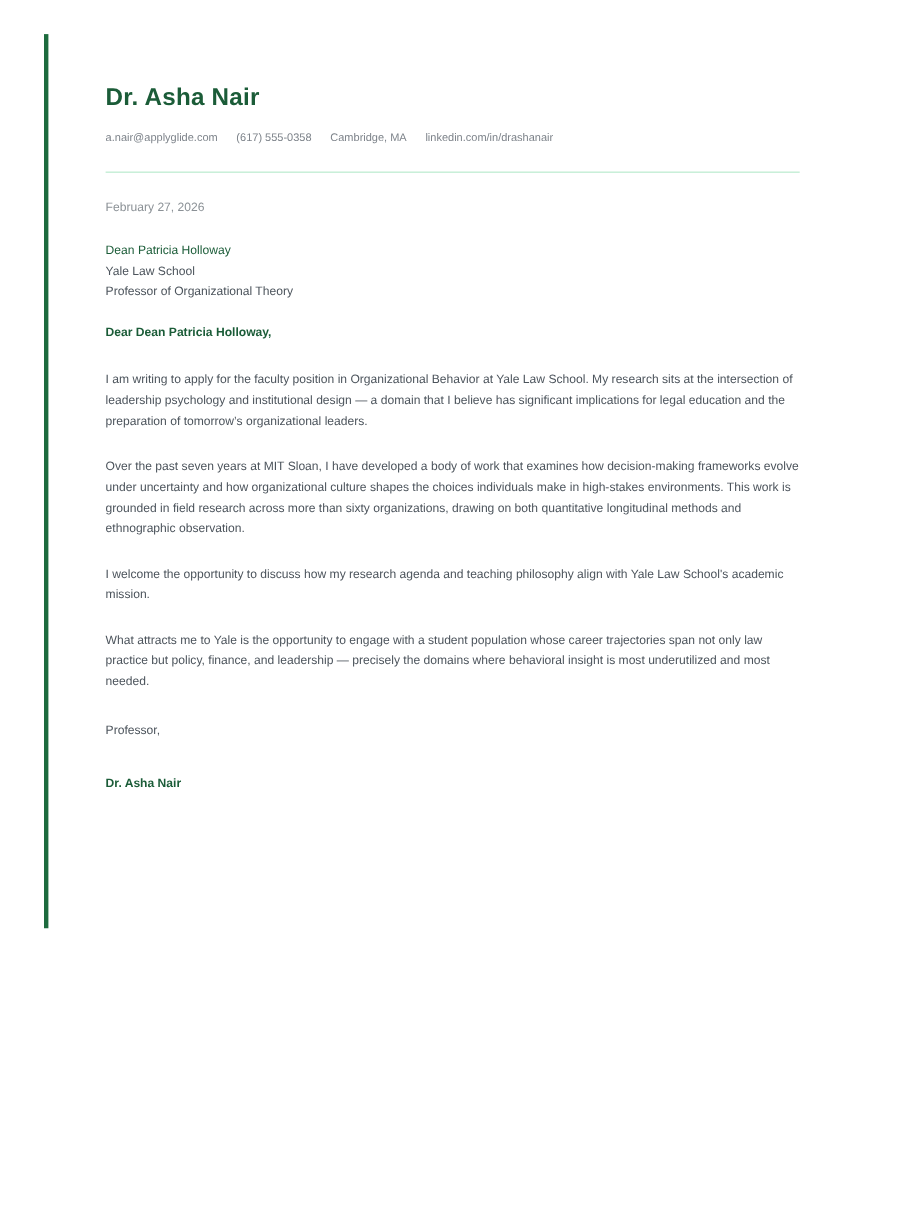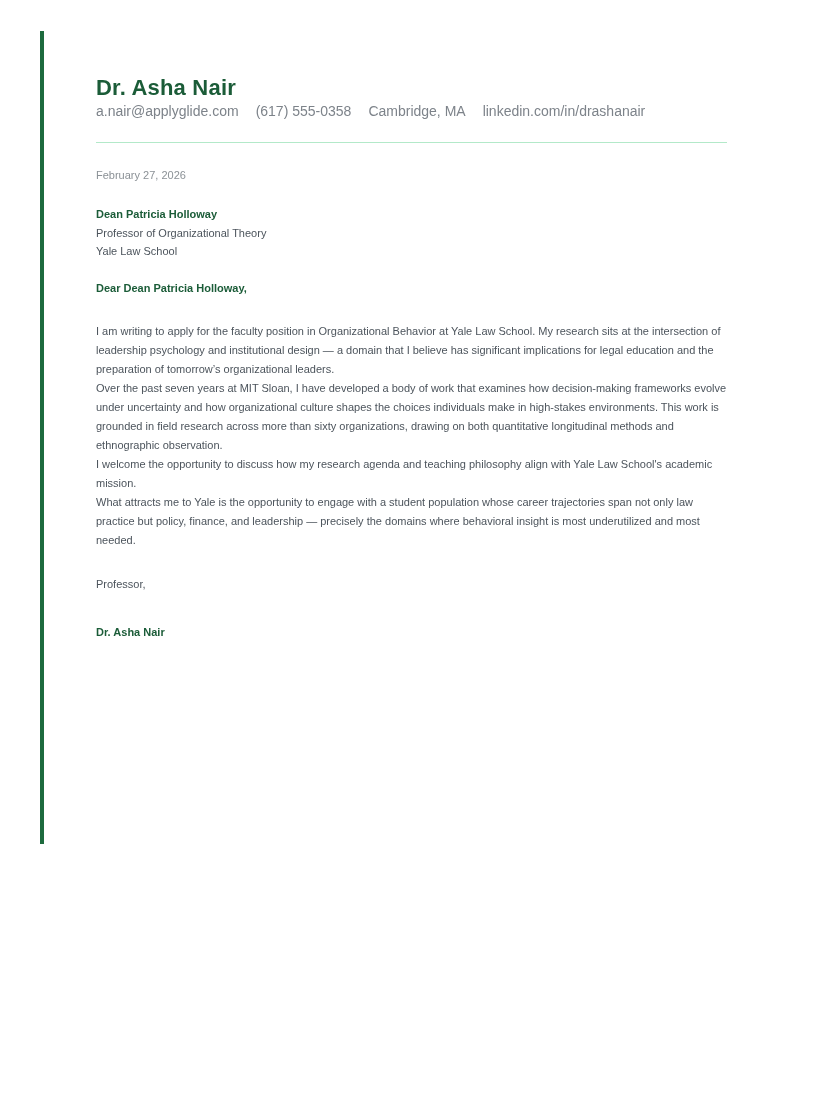--- a/index.html
+++ b/index.html
@@ -40,24 +40,24 @@
   }
   .doc-title {
     margin-top: 75px;
     font-size: 22px;
     line-height: 1.2;
     font-weight: bold;
     letter-spacing: 0.2px;
     color: var(--text-green);
   }
   .contact-row {
-    margin-top: 4px;
+    margin-top: 18px;
     display: flex;
     gap: 17px;
-    font-size: 14px;
+    font-size: 10px;
     line-height: 13px;
     color: var(--contact-text);
     white-space: nowrap;
   }
   .divider {
     margin-top: 24px;
     border: none;
     border-top: 1.5px solid var(--divider-green);
     height: 0;
   }
@@ -67,37 +67,37 @@
     line-height: 15px;
     color: var(--muted-text);
   }
   .recipient-block {
     margin-top: 22px;
     font-size: 11px;
     line-height: 18.5px;
     color: var(--body-text);
   }
   .recipient-name {
-    font-weight: bold;
+    font-weight: normal;
     color: var(--text-green);
   }
   .salutation {
     margin-top: 18px;
     font-size: 11px;
     line-height: 19px;
     font-weight: bold;
     color: var(--text-green);
   }
   .body-para {
     margin-top: 24px;
     font-size: 11px;
     line-height: 19px;
     color: var(--body-text);
   }
-  .body-para + .body-para { margin-top: 0; }
+  .body-para + .body-para { margin-top: 22px; }
   .closing {
     margin-top: 25px;
     font-size: 11px;
     line-height: 19px;
     color: var(--body-text);
   }
   .signature {
     margin-top: 29px;
     font-size: 11px;
     line-height: 19px;
@@ -120,22 +120,22 @@
       <span>Cambridge, MA</span>
       <span>linkedin.com/in/drashanair</span>
     </div>
 
     <hr class="divider">
 
     <p class="letter-date">February 27, 2026</p>
 
     <div class="recipient-block">
       <p class="recipient-name">Dean Patricia Holloway</p>
+      <p>Yale Law School</p>
       <p>Professor of Organizational Theory</p>
-      <p>Yale Law School</p>
     </div>
 
     <p class="salutation">Dear Dean Patricia Holloway,</p>
 
     <p class="body-para">I am writing to apply for the faculty position in Organizational Behavior at Yale Law School. My research sits at the intersection of leadership psychology and institutional design — a domain that I believe has significant implications for legal education and the preparation of tomorrow’s organizational leaders.</p>
     <p class="body-para">Over the past seven years at MIT Sloan, I have developed a body of work that examines how decision-making frameworks evolve under uncertainty and how organizational culture shapes the choices individuals make in high-stakes environments. This work is grounded in field research across more than sixty organizations, drawing on both quantitative longitudinal methods and ethnographic observation.</p>
     <p class="body-para">I welcome the opportunity to discuss how my research agenda and teaching philosophy align with Yale Law School's academic mission.</p>
     <p class="body-para">What attracts me to Yale is the opportunity to engage with a student population whose career trajectories span not only law practice but policy, finance, and leadership — precisely the domains where behavioral insight is most underutilized and most needed.</p>
 
     <p class="closing">Professor,</p>

